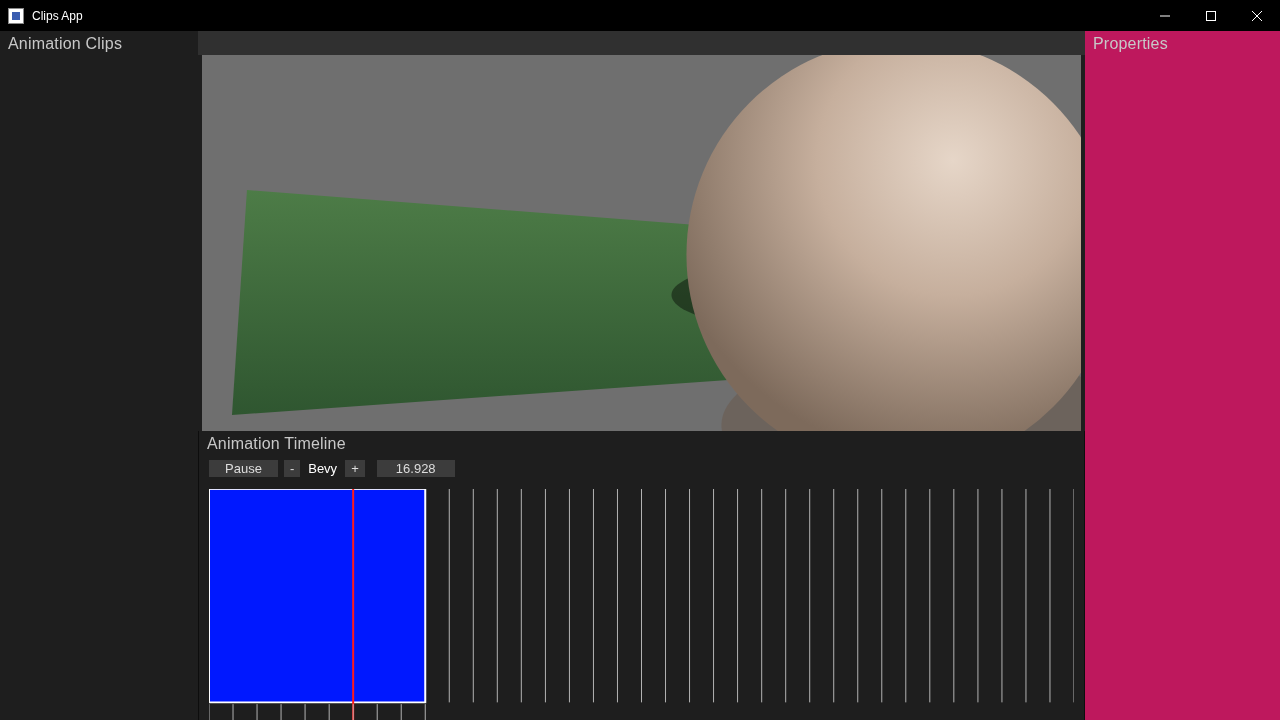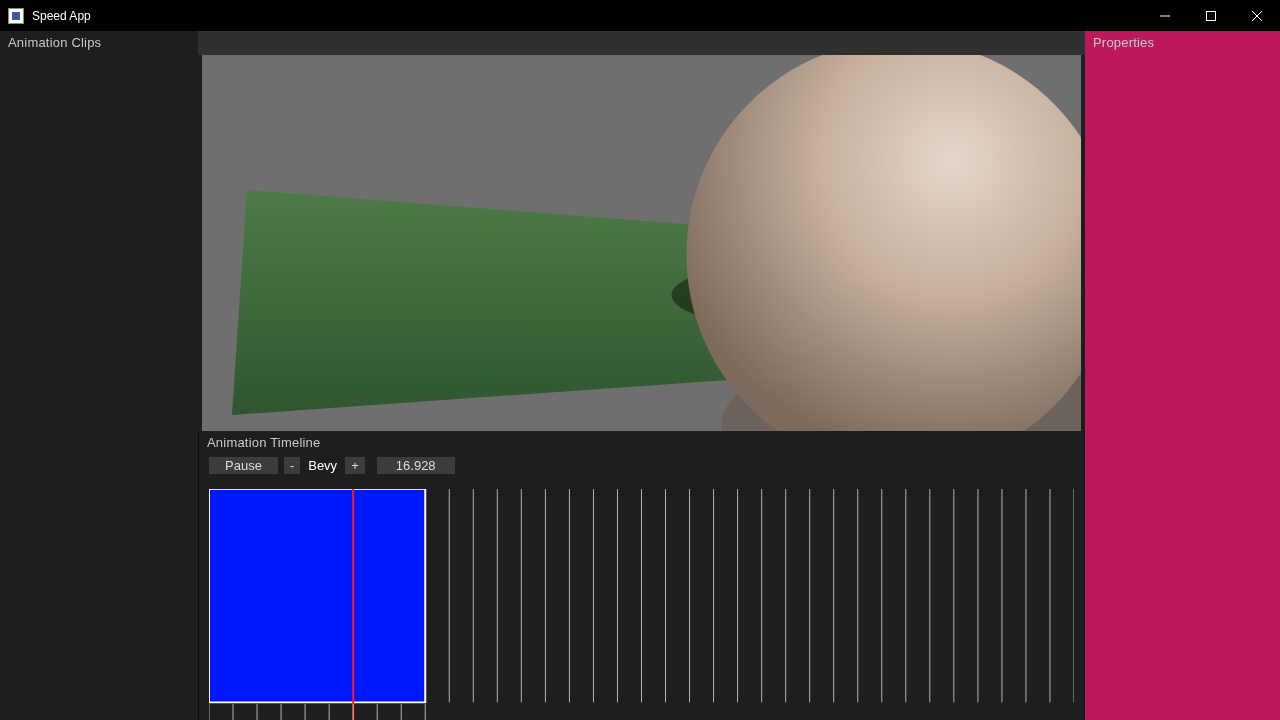--- a/index.html
+++ b/index.html
@@ -24,21 +24,21 @@
   }
   .win-btn svg { stroke: #fff; stroke-width: 1; fill: none; }
 
   
   .workspace {
     position: absolute; top: 31px; left: 0; right: 0; bottom: 0;
     background: #1e1e1e;
   }
 
   .panel-title {
-    font-size: 13px; font-weight: 400; color: #c8c8c8;
+    font-size: 16px; font-weight: 400; color: #c8c8c8;
     padding: 4px 8px 6px 8px; letter-spacing: 0.2px;
   }
 
   .left-panel {
     position: absolute; left: 0; top: 0; width: 198px; bottom: 0;
     background: #1e1e1e;
   }
 
   .right-panel {
     position: absolute; right: 0; top: 0; width: 195px; bottom: 0;
@@ -83,21 +83,21 @@
   }
   .timeline-canvas svg { width: 100%; height: 100%; display: block; }
 
 </style>
 </head>
 <body>
 
 <div class="titlebar">
   <div class="left">
     <span class="app-icon"></span>
-    <span>Speed App</span>
+    <span>Clips App</span>
   </div>
   <div class="win-controls">
     <div class="win-btn">
       <svg width="10" height="10">
           <line x1="0" y1="5" x2="10" y2="5"></line>
         </svg>
     </div>
     <div class="win-btn">
       <svg width="10" height="10">
           <rect x="0.5" y="0.5" width="9" height="9"></rect>

